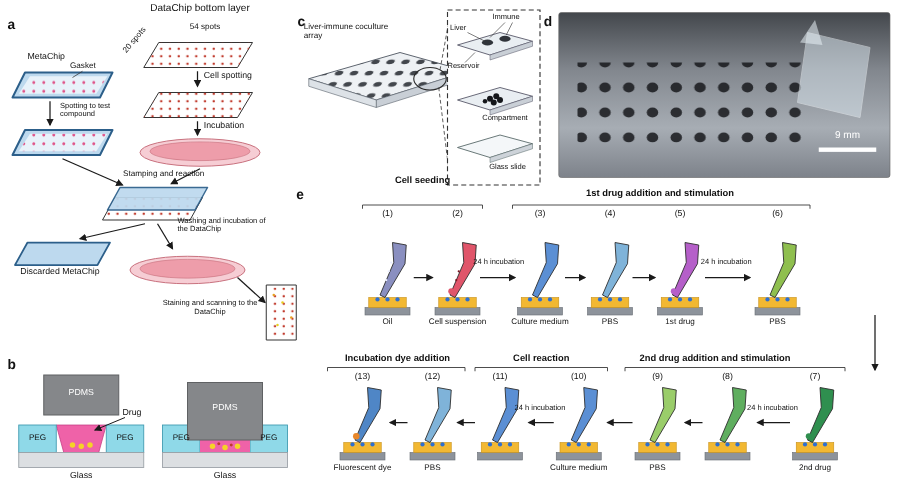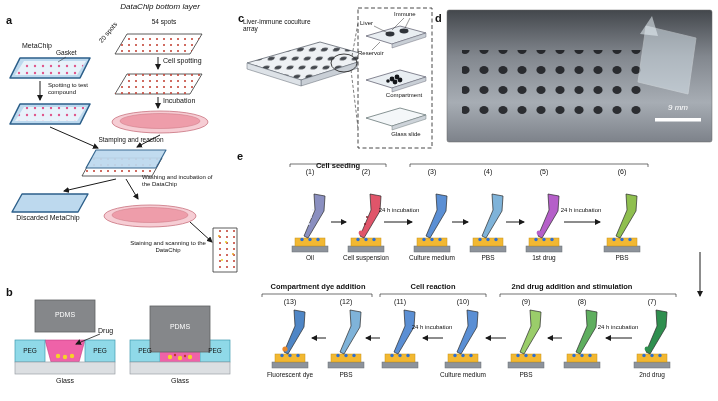--- a/index.html
+++ b/index.html
@@ -5,21 +5,21 @@
   html,body{margin:0;padding:0;background:#fff;}
   .fig{position:relative;width:718px;height:401px;background:#fff;
        font-family:"Liberation Sans",sans-serif;color:#111;overflow:hidden;}
   .fig svg.art{position:absolute;left:0;top:0;}
   .t{position:absolute;line-height:1.12;font-size:7px;}
   .c{text-align:center;}
   .b{font-weight:bold;}
   .f6{font-size:6px;}
   .f65{font-size:6.5px;}
   .f75{font-size:7.5px;}
-  .f8{font-size:8px;font-style:italic;}
+  .f8{font-size:8px;}
   .f11{font-size:11px;}
   .w{color:#fff;}
   .rot{transform:rotate(-50deg);transform-origin:left center;}
 </style>
 </head>
 <body>
 
 <div class="fig">
 
 <svg class="art" width="718" height="401" viewBox="0 0 718 401">
@@ -268,22 +268,23 @@
 
 <div class="t f65" style="left:243px;top:18px;width:80px">Liver-immune coculture array</div>
 <div class="t f6" style="left:394px;top:11px;width:36px">Immune</div>
 <div class="t f6" style="left:360px;top:20px;width:26px">Liver</div>
 <div class="t f6" style="left:358px;top:50px;width:36px">Reservoir</div>
 <div class="t c f6" style="left:380px;top:92px;width:48px">Compartment</div>
 <div class="t c f6" style="left:384px;top:131px;width:44px">Glass slide</div>
 
 <div class="t c f8 w" style="left:655px;top:104px;width:46px">9 mm</div>
 
-<div class="t c b f75" style="left:288px;top:162px;width:100px">Cell seeding</div>
-<div class="t c b f75" style="left:258px;top:283px;width:120px">Compartment dye addition</div>
+<div class="t c b f75" style="left:288px;top:140px;width:100px">Cell seeding</div>
+<div class="t c b f75" style="left:408px;top:151px;width:240px">1st drug addition and stimulation</div>
+<div class="t c b f75" style="left:258px;top:283px;width:120px">Incubation dye addition</div>
 <div class="t c b f75" style="left:398px;top:283px;width:70px">Cell reaction</div>
 <div class="t c b f75" style="left:492px;top:283px;width:160px">2nd drug addition and stimulation</div>
 
 <div class="t c f7" style="left:295px;top:168px;width:30px">(1)</div>
 <div class="t c f7" style="left:351px;top:168px;width:30px">(2)</div>
 <div class="t c f7" style="left:417px;top:168px;width:30px">(3)</div>
 <div class="t c f7" style="left:473px;top:168px;width:30px">(4)</div>
 <div class="t c f7" style="left:529px;top:168px;width:30px">(5)</div>
 <div class="t c f7" style="left:607px;top:168px;width:30px">(6)</div>
 

